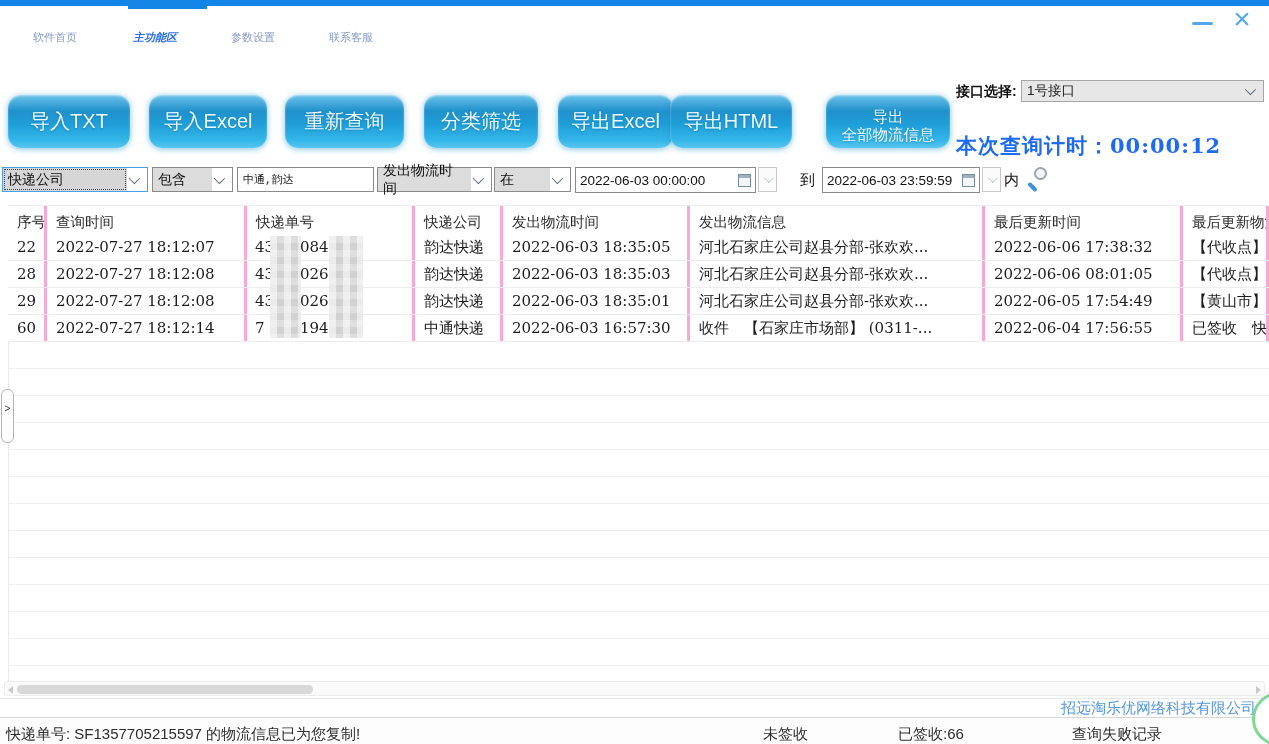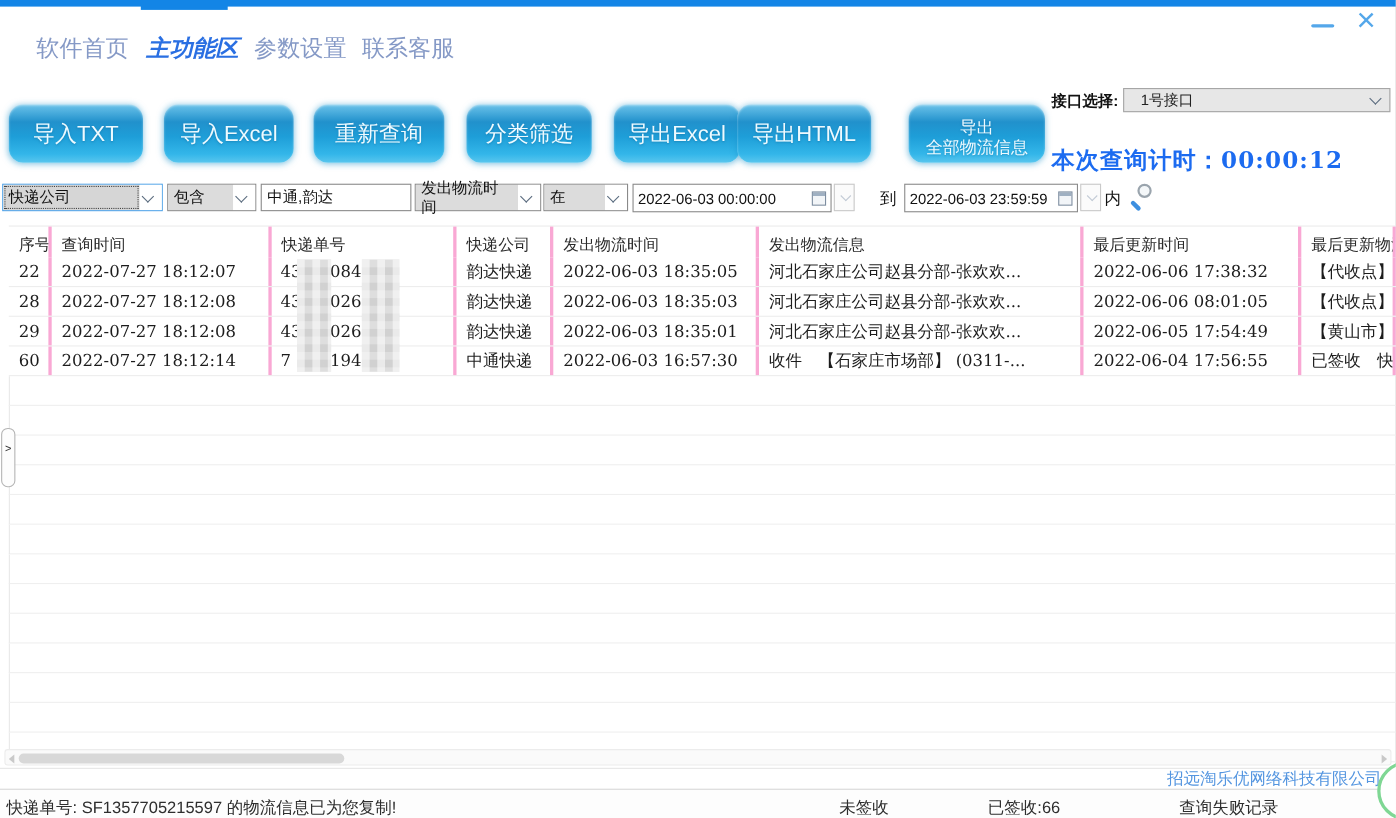--- a/index.html
+++ b/index.html
@@ -2,51 +2,51 @@
 <html><head>
 <meta charset="utf-8">
 <style>
   * { margin:0; padding:0; box-sizing:border-box; }
   body { background:#888; font-family:"Liberation Sans", sans-serif; }
   .app { position:relative; width:1269px; height:744px; background:#ffffff; overflow:hidden; }
 
   
   .topstrip { position:absolute; left:0; top:0; width:1269px; height:6px; background:#1385e6; }
   .tab-indicator { position:absolute; left:128px; top:0; width:79px; height:9px; background:#1385e6; }
-  .nav-item { position:absolute; top:30px; font-size:21px; color:#8599c6; cursor:default; }
+  .nav-item { position:absolute; top:30px; font-size:11px; color:#8599c6; cursor:default; }
   .nav-item.active { color:#2a6fe2; font-weight:bold;font-style:italic; }
 
   .win-min { position:absolute; left:1192px; top:22px; width:21px; height:3px; background:#54a7ea; border-radius:2px; }
   .win-close { position:absolute; left:1227px; top:2px; width:30px; height:34px; color:#54a7ea; font-size:30px; line-height:34px; text-align:center; }
 
   
   .btn { position:absolute; top:95px; height:53px; border-radius:13px; border:none;
          background:linear-gradient(180deg,#6cc3ea 0%, #2191cc 30%, #1e9ed8 55%, #33b6e9 85%, #59c6ee 100%);
          box-shadow:0 1px 6px rgba(26,144,200,.55), inset 0 1px 2px rgba(255,255,255,.5);
          color:#eefaff; font-size:20px; text-align:center; font-family:"Liberation Sans",sans-serif;
          text-shadow:0 1px 2px rgba(0,80,130,.35); cursor:pointer; }
   .btn.small2 { font-size:15.5px; line-height:18px; padding-top:8px; }
 
   .iface-label { position:absolute; left:956px; top:83px; font-size:14px; color:#111; font-weight:bold; }
   .iface-select { position:absolute; left:1021px; top:80px; width:243px; height:22px; background:#e7e7e7;
                   border:1px solid #a6a6a6; display:flex; align-items:center; font-size:13.5px; color:#222; }
-  .iface-select .txt { flex:1; padding-left:15px; }
+  .iface-select .txt { flex:1; padding-left:5px; }
   .chev { width:8px; height:8px; border-right:1.6px solid #5a6b7e; border-bottom:1.6px solid #5a6b7e;
           transform:rotate(45deg) translateY(-2px); margin-right:10px; flex:none; }
   .timer { position:absolute; left:956px; top:132px; font-size:21px; font-weight:bold; color:#1c6bf0;
            font-family:"DejaVu Serif", serif; letter-spacing:1px; }
 
   
   .fbox { position:absolute; top:167px; height:25px; border:1px solid #8a8a8a; background:#fff; display:flex; align-items:center; font-size:14px; color:#111; }
   .fbox .txt { flex:1; height:100%; display:flex; align-items:center; padding:0 5px; }
   .fbox .gray { background:#dcdcdc; }
   .fbox.focused { border:1px solid #4aa0e8; }
   .fbox.focused .gray { outline:1px dotted #444; outline-offset:-2px; background:#d6d6d6; }
   .fbox .arrowzone { width:20px; height:100%; display:flex; align-items:center; justify-content:flex-end; background:#fff; }
-  .finput { position:absolute; top:167px; height:25px; border:1px solid #8a8a8a; background:#fff; font-size:14px; color:#111; padding:0 5px; font-family:Liberation Sans, sans-serif; }
+  .finput { position:absolute; top:167px; height:25px; border:1px solid #8a8a8a; background:#fff; font-size:11px; color:#111; padding:0 5px; font-family:Liberation Mono, monospace; }
   .dt { position:absolute; top:167px; height:25px; border:1px solid #8a8a8a; background:#fff; display:flex; align-items:center; font-size:13.5px; color:#111; padding:12px 4px; justify-content:space-between; }
   .cal-icon { width:13px; height:13px; border:1px solid #7d8da0; background:linear-gradient(180deg,#9fb0c2 0 3px,#f2f5f8 3px); flex:none; margin-left:6px; }
   .dt-arrow { position:absolute; top:167px; width:19px; height:25px; border:1px solid #c9c9c9; background:#fbfbfb; display:flex; align-items:center; justify-content:center; }
   .dt-arrow .chev2 { width:7px; height:7px; border-right:1.6px solid #c3cbd6; border-bottom:1.6px solid #c3cbd6; transform:rotate(45deg) translateY(-2px); }
   .flabel { position:absolute; top:171px; font-size:15px; color:#111; }
   .mag { position:absolute; left:1025px; top:166px; width:24px; height:26px; }
   .mag .glass { position:absolute; right:2px; top:1px; width:13px; height:13px; border:2px solid #9aa4ad; border-radius:50%; background:#f4f7f9; }
   .mag .handle { position:absolute; left:2px; bottom:3px; width:11px; height:4px; background:#3d8fe0; border-radius:2px; transform:rotate(45deg); }
 
   

